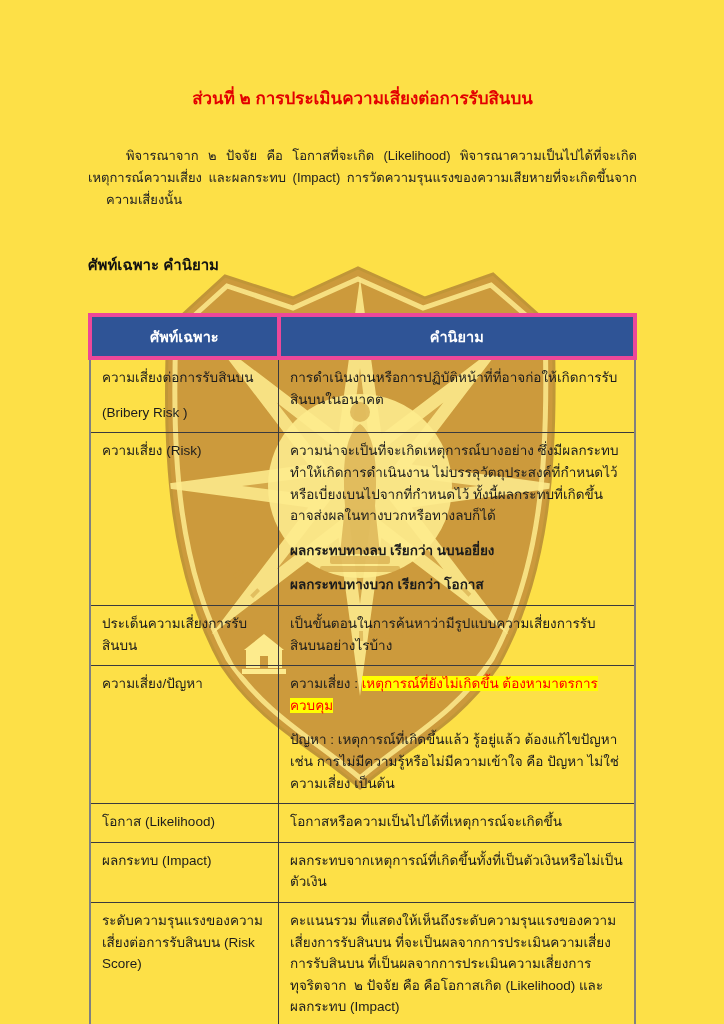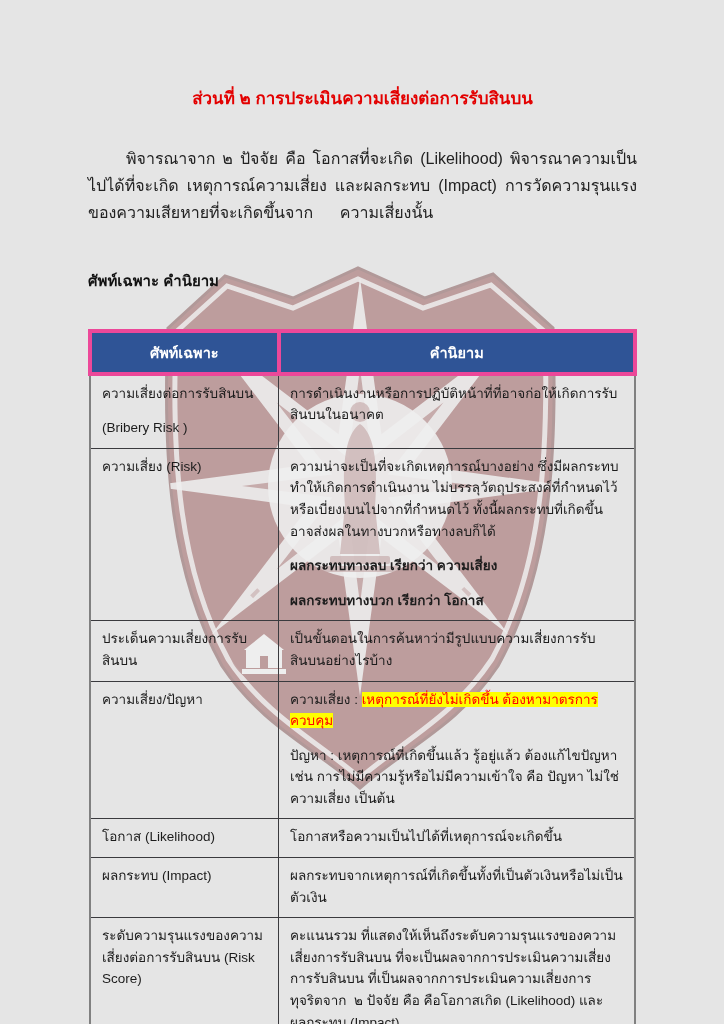--- a/index.html
+++ b/index.html
@@ -1,30 +1,30 @@
 <!DOCTYPE html>
 <html style="--title-red: #e30000; --header-blue: #2f5496; --hl-yellow: #ffff00; --hl-red: #ff0000;"><head>
 <meta charset="utf-8">
 <style>
   html,body{margin:0;padding:0;}
   body{
     width:724px;height:1024px;background:#ffffff;
     font-family:"Liberation Sans","DejaVu Sans",sans-serif;
     color:#1f1f1f;
   }
-  .page{position:relative;width:724px;height:1024px;overflow:hidden;background:#e5e5e5;}
+  .page{position:relative;width:724px;height:1024px;overflow:hidden;background:#fde047;}
   .watermark{position:absolute;left:158px;top:266px;width:408px;height:525px;z-index:0;pointer-events:none;}
   .content{position:relative;z-index:1;padding:84px 87px 0 88px;}
   .doc-title{
     margin:0 0 34px 0;text-align:center;font-size:17px;font-weight:bold;
     color:var(--title-red,#e30000);
   }
   .sec-heading{margin:0 0 14px 0;font-size:15px;font-weight:bold;color:#111;}
   .intro{
-    margin:0 0 42px 0;font-size:16px;line-height:1.7;text-indent:38px;
+    margin:0 0 42px 0;font-size:13px;line-height:1.7;text-indent:38px;
     text-align:justify;color:#222;
   }
   .glossary-heading{margin:0 0 36px 0;font-size:15px;font-weight:bold;color:#111;}
   table.glossary{border-collapse:collapse;width:549px;border:2px solid #808080;background:transparent;}
   table.glossary th{
     background:var(--header-blue,#2f5496);color:#ffffff;font-size:14.5px;font-weight:bold;
     text-align:center;padding:8px 6px;border:4px solid #ec4899;
   }
   table.glossary td{
     border:1px solid #3a3a3e;vertical-align:top;padding:7px 11px 9px 11px;
@@ -96,21 +96,21 @@
             <td class="def-cell">
               <p class="cell-p"><span>การดำเนินงานหรือการปฏิบัติหน้าที่ที่อาจก่อให้เกิดการรับสินบนในอนาคต</span></p>
             </td>
           </tr>
           <tr>
             <td class="term-cell">
               <p class="cell-p">ความเสี่ยง (Risk)</p>
             </td>
             <td class="def-cell">
               <p class="cell-p"><span>ความน่าจะเป็นที่จะเกิดเหตุการณ์บางอย่าง ซึ่งมีผลกระทบทำให้เกิดการดำเนินงาน ไม่บรรลุวัตถุประสงค์ที่กำหนดไว้หรือเบี่ยงเบนไปจากที่กำหนดไว้ ทั้งนี้ผลกระทบที่เกิดขึ้นอาจส่งผลในทางบวกหรือทางลบก็ได้</span></p>
-              <p class="cell-p"><span class="run-b">ผลกระทบทางลบ เรียกว่า ความเสี่ยง</span></p>
+              <p class="cell-p"><span class="run-b">ผลกระทบทางลบ เรียกว่า นบนอยี่ยง</span></p>
               <p class="cell-p"><span class="run-b">ผลกระทบทางบวก เรียกว่า โอกาส</span></p>
             </td>
           </tr>
           <tr>
             <td class="term-cell">
               <p class="cell-p">ประเด็นความเสี่ยงการรับสินบน</p>
             </td>
             <td class="def-cell">
               <p class="cell-p"><span>เป็นขั้นตอนในการค้นหาว่ามีรูปแบบความเสี่ยงการรับสินบนอย่างไรบ้าง</span></p>
             </td>

